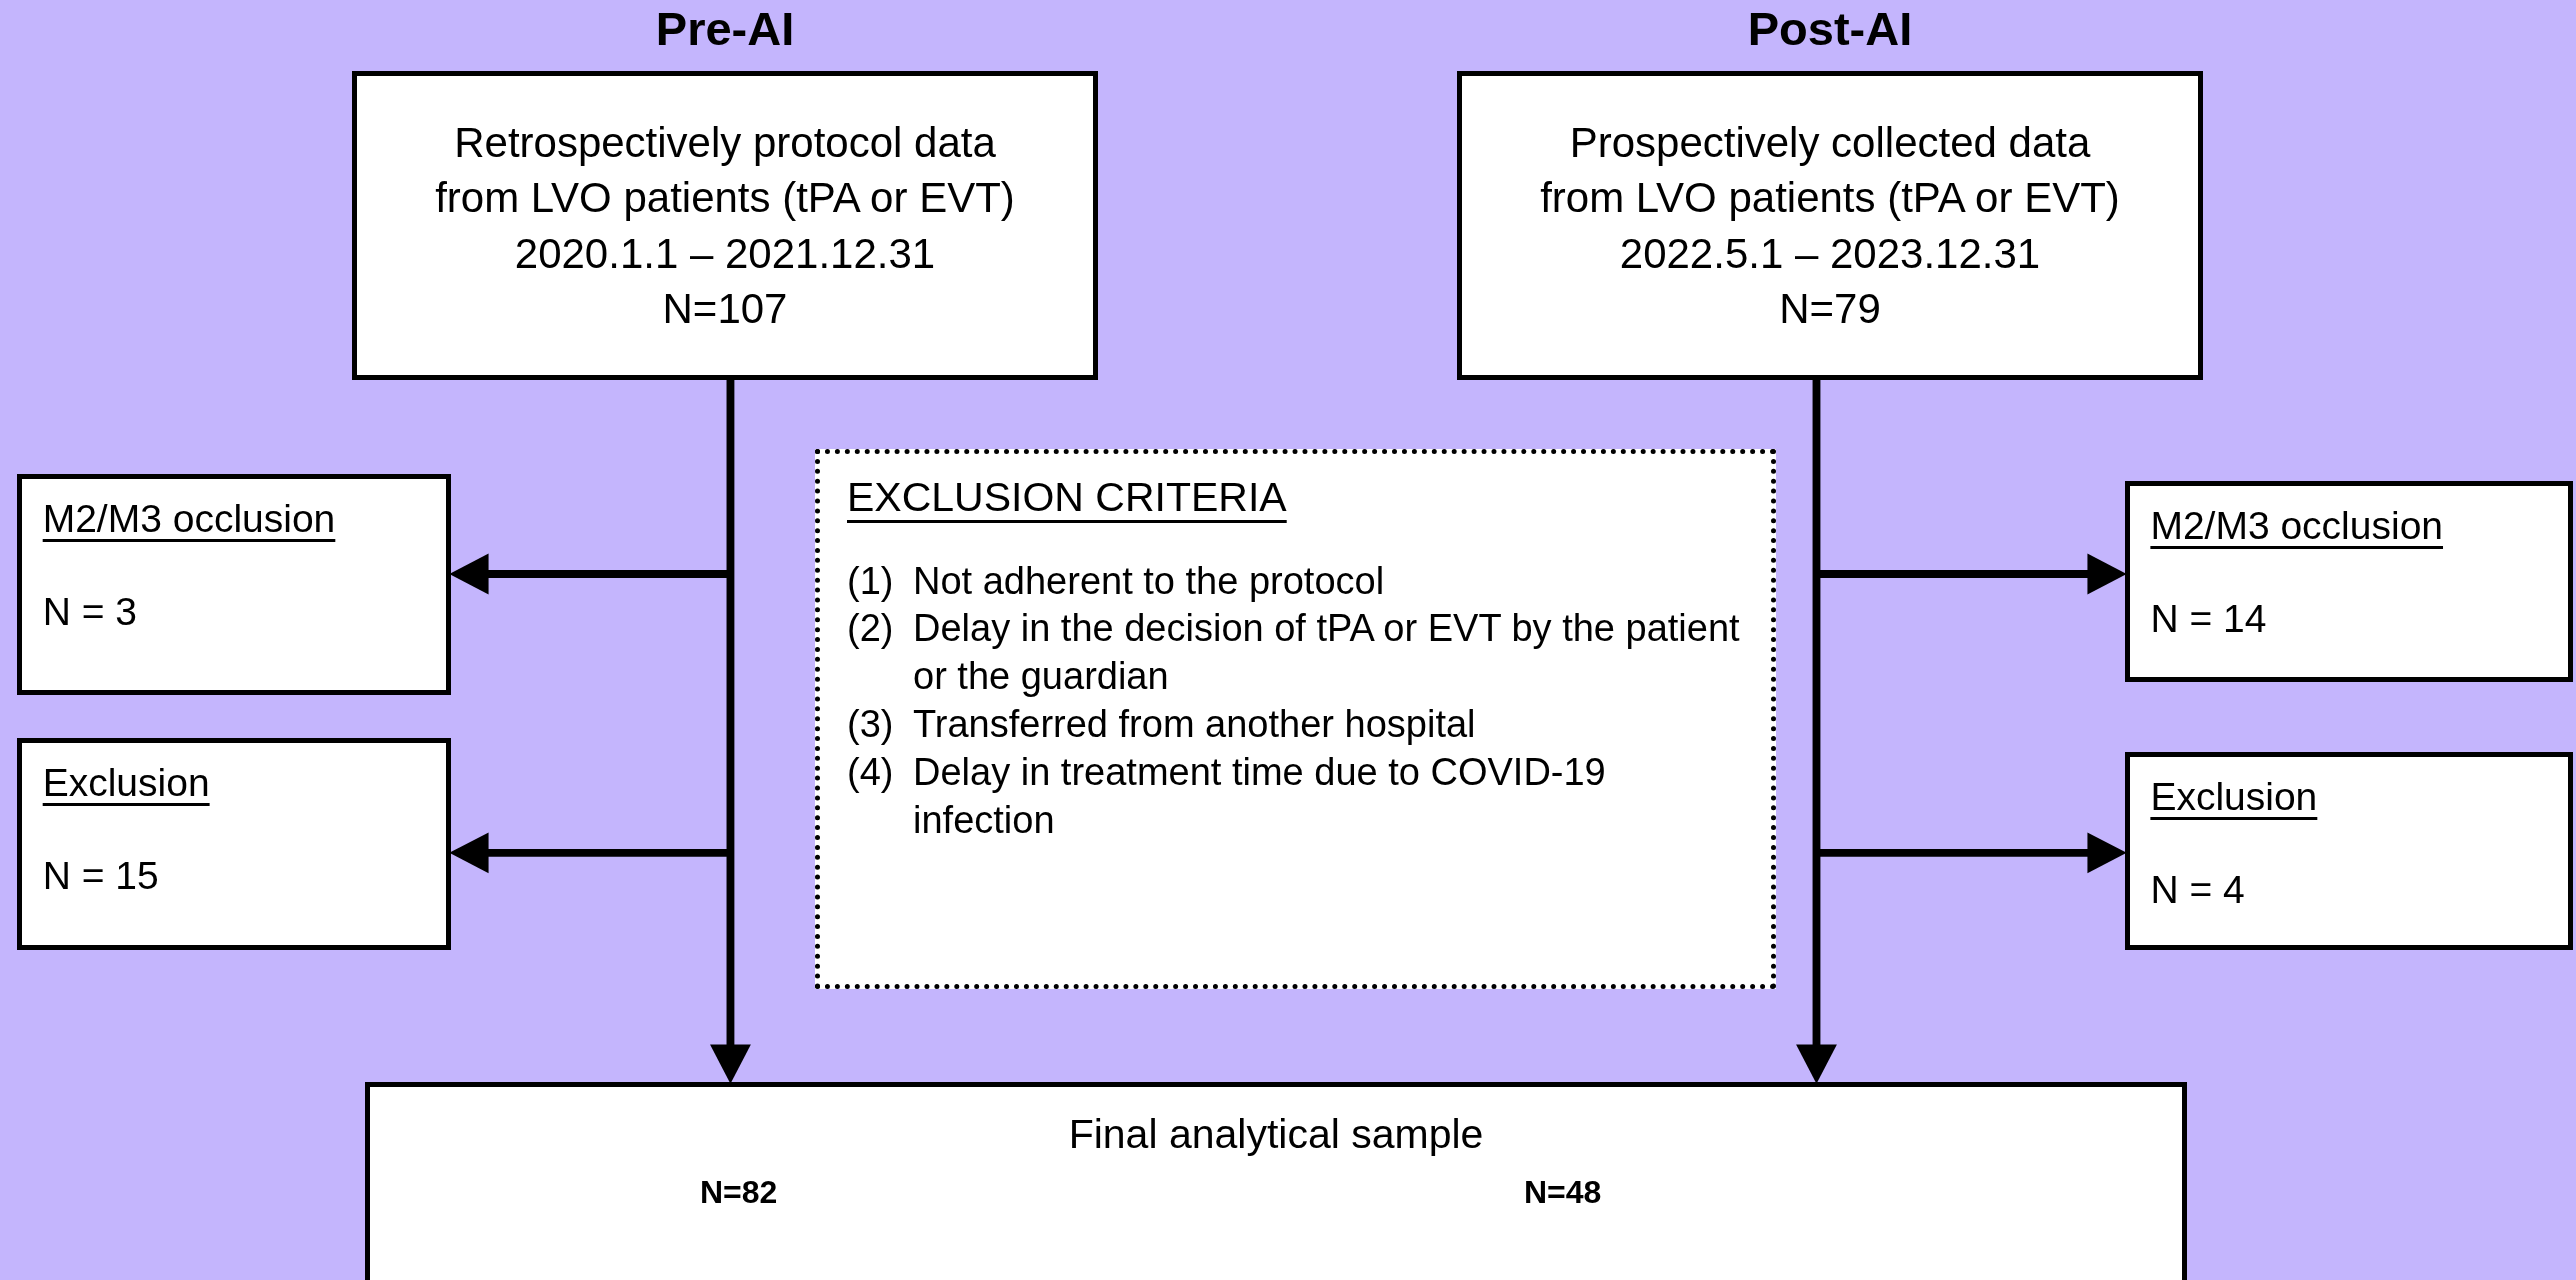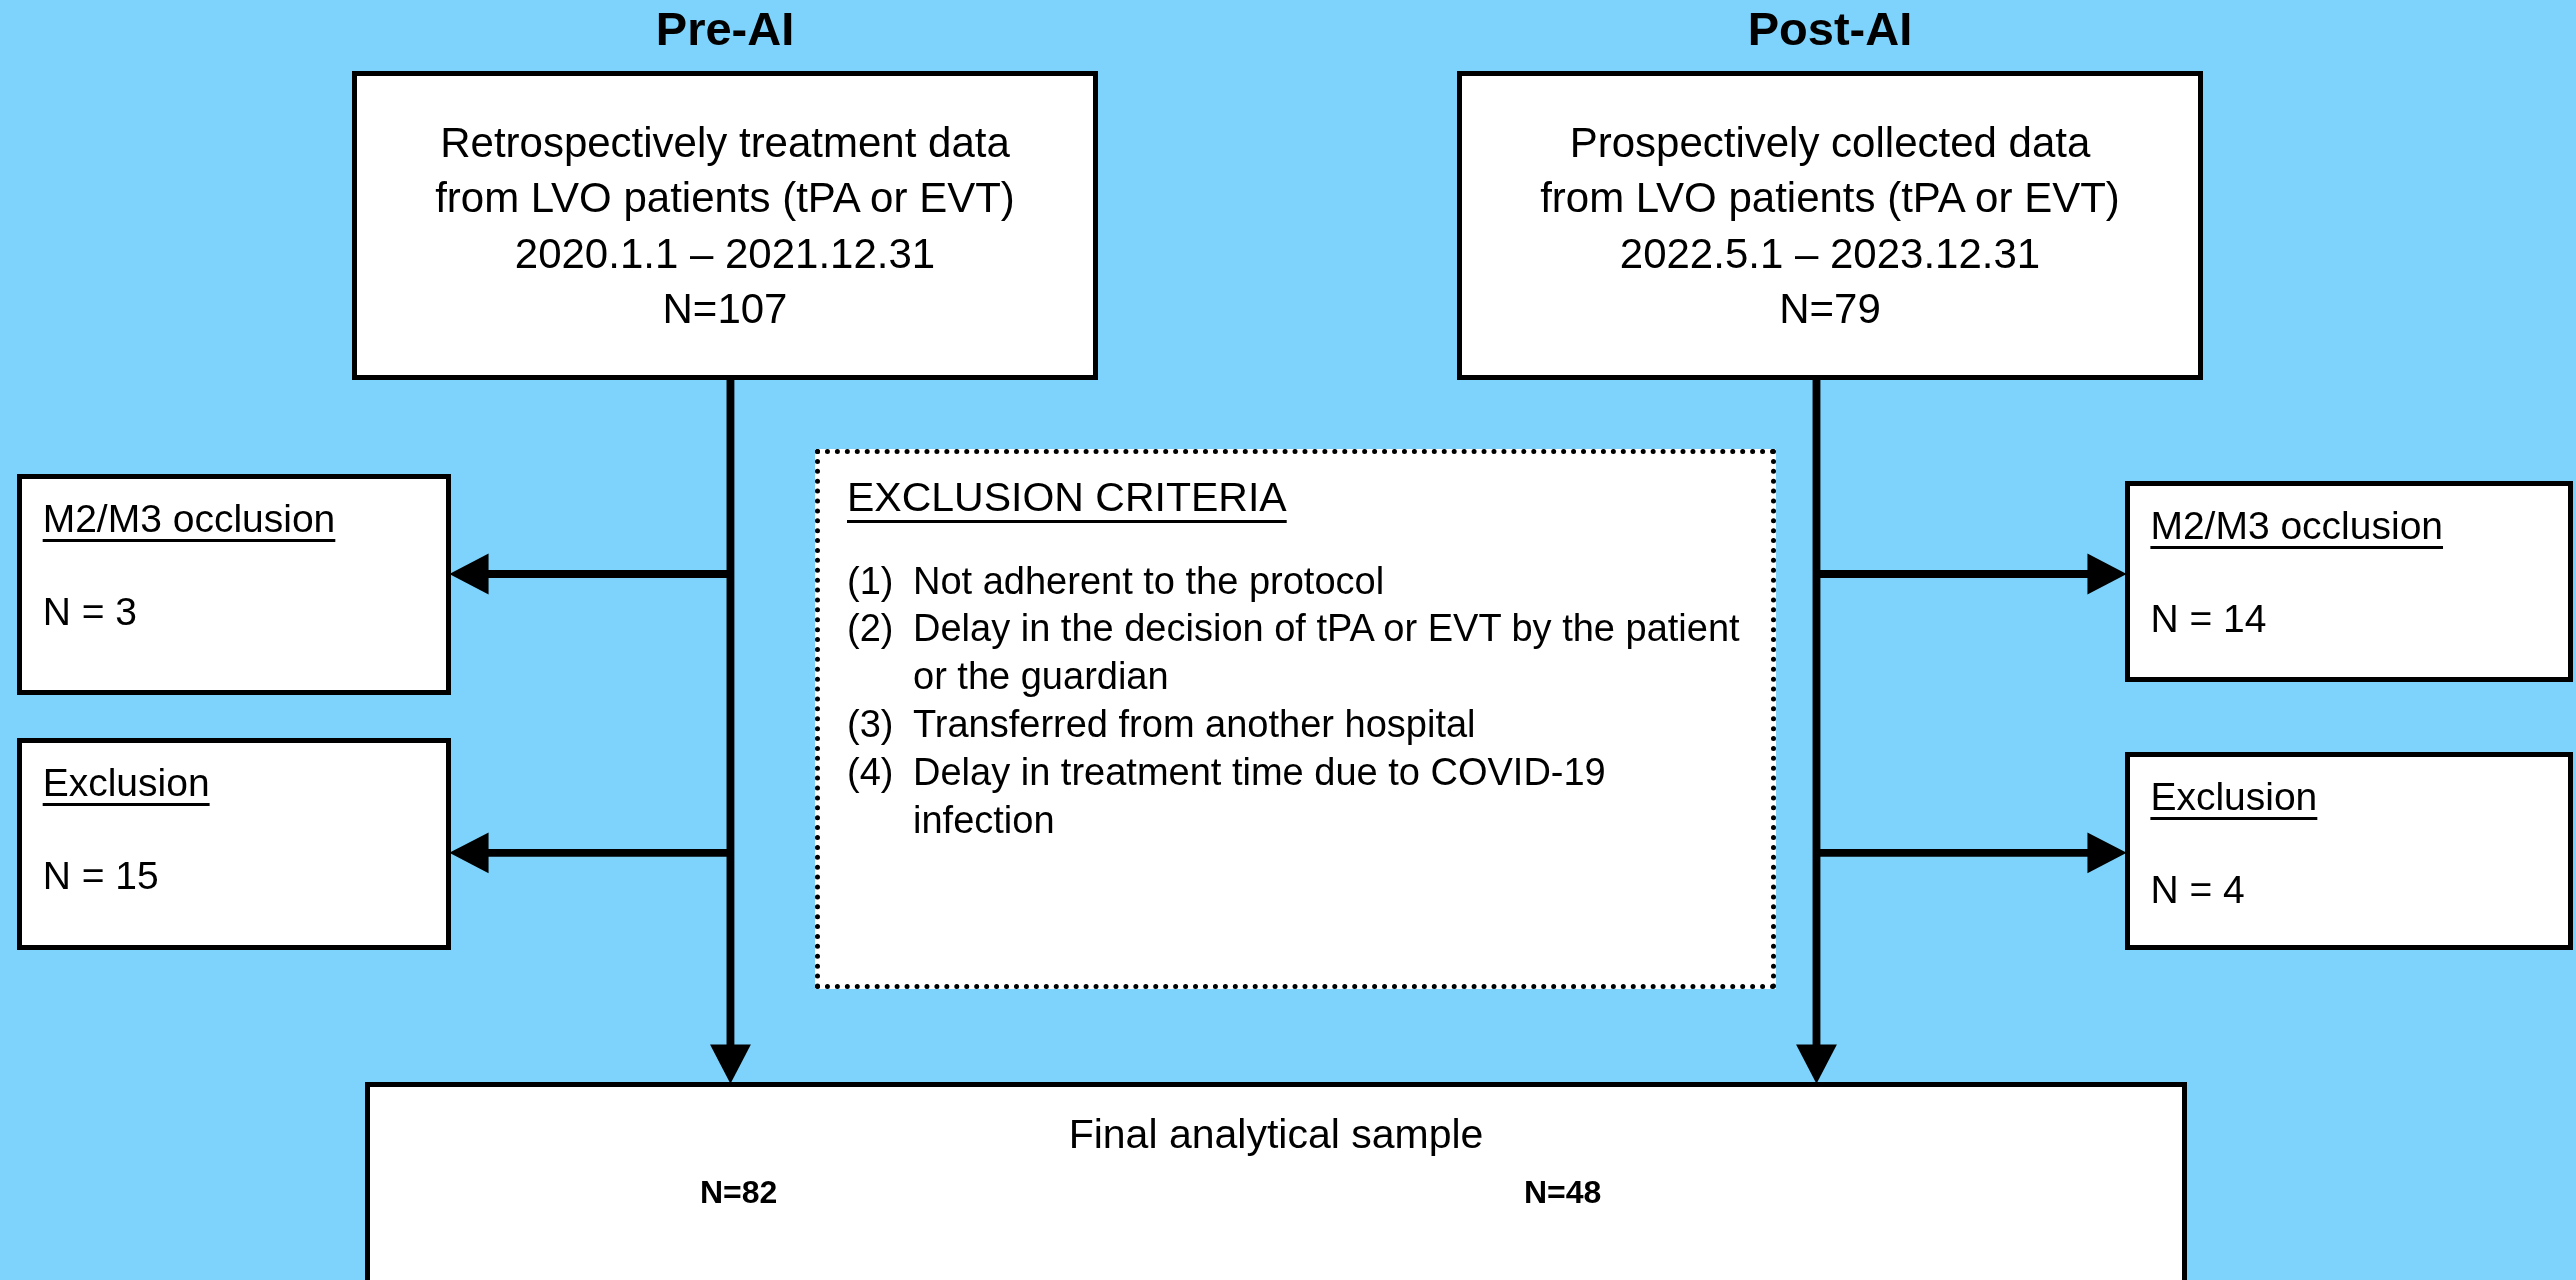--- a/index.html
+++ b/index.html
@@ -8,21 +8,21 @@
     background: #ffffff;
   }
   body {
     font-family: "Liberation Sans", sans-serif;
     color: #000000;
   }
   #flowchart-root {
     position: relative;
     width: 2576px;
     height: 1280px;
-    background: #7dd3fc;
+    background: #c4b5fd;
     overflow: hidden;
   }
   #flow-svg {
     position: absolute;
     top: 0;
     left: 0;
     width: 2576px;
     height: 1280px;
   }
   .grp-title {
@@ -160,21 +160,21 @@
     <polygon points="2708,731 2658,705 2658,757" fill="#000000"></polygon>
 
     <line x1="2313" y1="1086" x2="2680" y2="1086" stroke="#000000" stroke-width="10"></line>
     <polygon points="2708,1086 2658,1060 2658,1112" fill="#000000"></polygon>
   </svg>
 
   <div class="grp-title" style="left:352px; top:4.7px; width:746px;">Pre-AI</div>
   <div class="grp-title" style="left:1457px; top:4.7px; width:746px;">Post-AI</div>
 
   <div class="node-box cohort-box" style="left:352px; top:71px; width:746px; height:309px;">
-    <div class="cohort-line">Retrospectively treatment data</div>
+    <div class="cohort-line">Retrospectively protocol data</div>
     <div class="cohort-line">from LVO patients (tPA or EVT)</div>
     <div class="cohort-line">2020.1.1 – 2021.12.31</div>
     <div class="cohort-line">N=107</div>
   </div>
 
   <div class="node-box cohort-box" style="left:1457px; top:71px; width:746px; height:309px;">
     <div class="cohort-line">Prospectively collected data</div>
     <div class="cohort-line">from LVO patients (tPA or EVT)</div>
     <div class="cohort-line">2022.5.1 – 2023.12.31</div>
     <div class="cohort-line">N=79</div>

